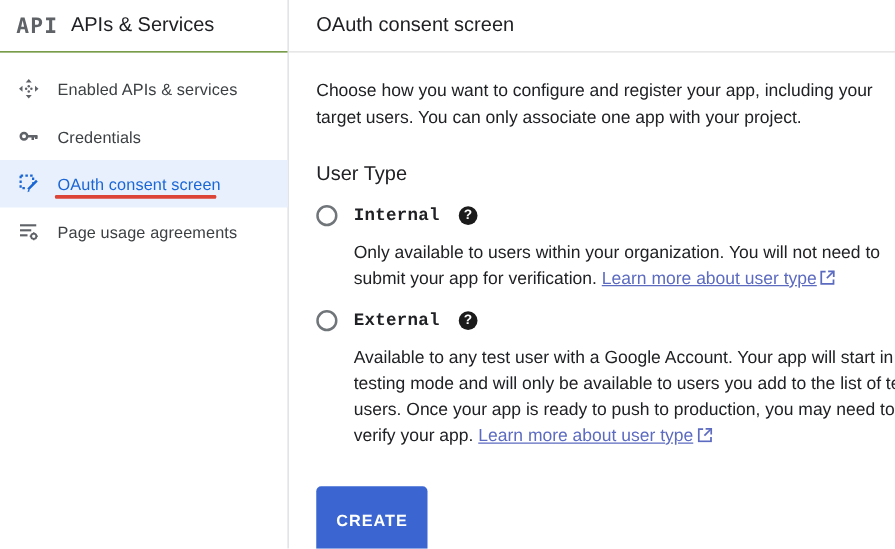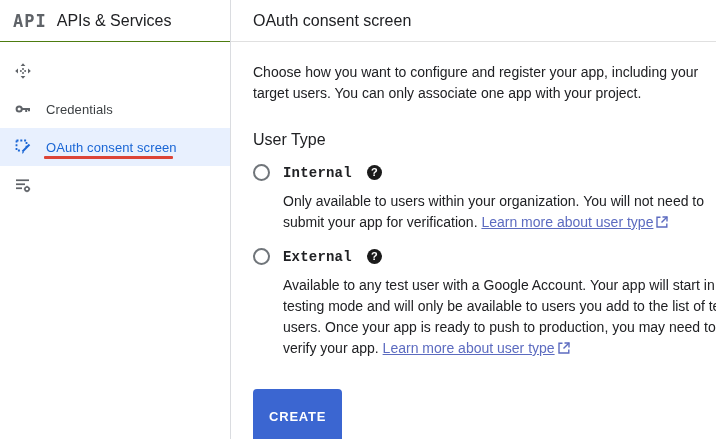--- a/index.html
+++ b/index.html
@@ -55,20 +55,21 @@
             <path d="M9 1.2 L11.4 4 H6.6 Z"></path>
             <path d="M9 16.8 L6.6 14 H11.4 Z"></path>
             <path d="M1.2 9 L4 6.6 V11.4 Z"></path>
             <path d="M16.8 9 L14 11.4 V6.6 Z"></path>
             <circle cx="9" cy="6.9" r="1"></circle>
               <circle cx="9" cy="11.1" r="1"></circle>
             <circle cx="6.9" cy="9" r="1"></circle>
               <circle cx="11.1" cy="9" r="1"></circle>
           </svg>
         </span>
+        <span class="nav-label">Enabled APIs &amp; services</span>
       </div>
 
 
       <div class="nav-item">
         <span class="icon">
           <svg width="18" height="18" viewBox="0 0 18 18" fill="none" stroke="#5f6368" stroke-width="2">
             <circle cx="5.2" cy="9" r="2.6"></circle>
             <path d="M7.8 9 H16"></path>
             <path d="M12.2 9 V12"></path>
               <path d="M15 9 V11.2"></path>
@@ -98,20 +99,21 @@
             <rect x="2" y="11.4" width="6" height="1.7"></rect>
             <g>
               <circle cx="13" cy="13" r="2.1" fill="none" stroke="#5f6368" stroke-width="1.5"></circle>
               <rect x="12.4" y="9.8" width="1.2" height="1.6"></rect>
               <rect x="12.4" y="14.6" width="1.2" height="1.6"></rect>
               <rect x="9.8" y="12.4" width="1.6" height="1.2"></rect>
               <rect x="14.6" y="12.4" width="1.6" height="1.2"></rect>
             </g>
           </svg>
         </span>
+        <span class="nav-label">Page usage agreements</span>
       </div>
 
     </div>
   </div>
 
   <div class="main">
     <div class="main-header">
       <span>OAuth consent screen</span>
     </div>
 

